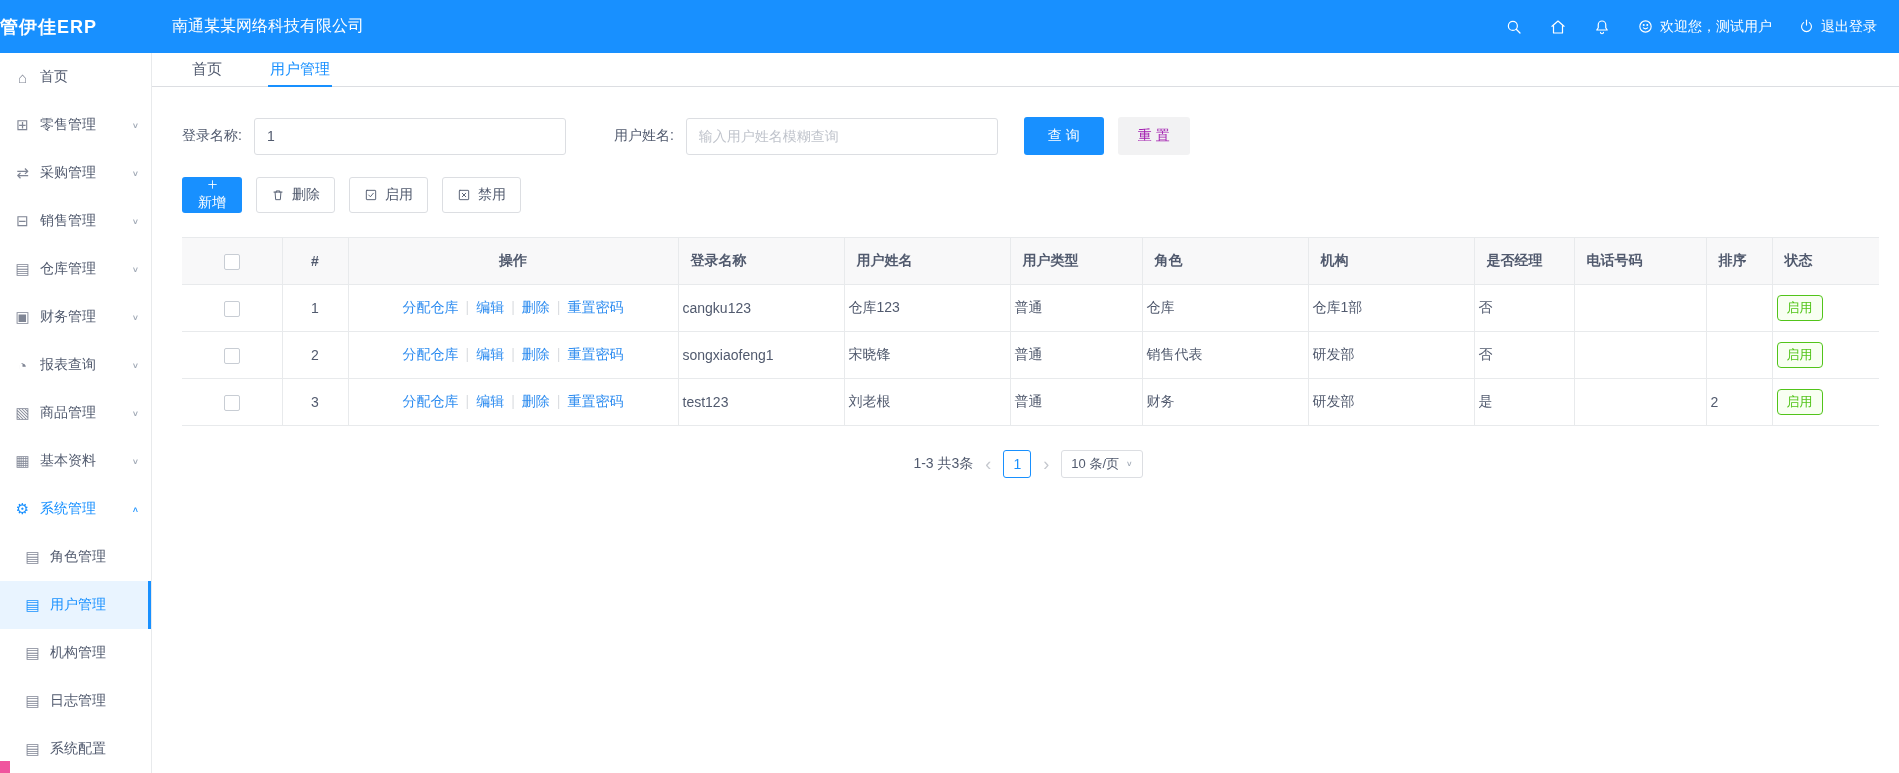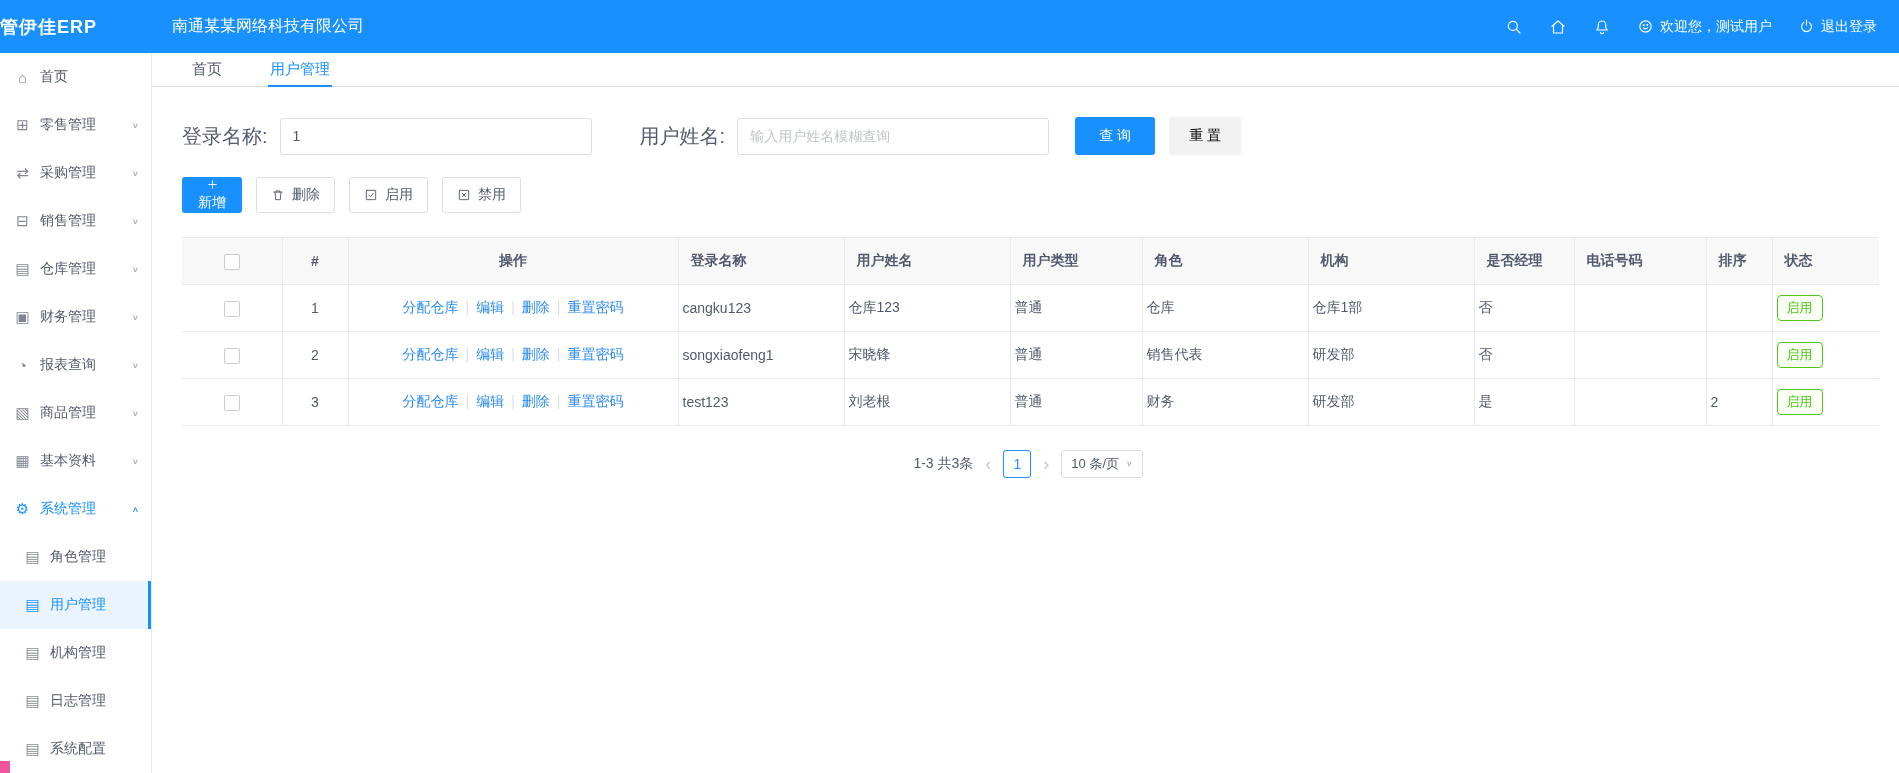--- a/index.html
+++ b/index.html
@@ -34,29 +34,29 @@
   .tabbar { height:34px; border-bottom:1px solid #dcdee2; display:flex; align-items:stretch;
     padding-left:38px; gap:44px; flex:none; }
   .tab { display:flex; align-items:center; font-size:15px; color:#515a6e; cursor:pointer;
     border-bottom:2px solid transparent; margin-bottom:-1px; padding:0 2px; }
   .tab.active { color:#1890ff; border-bottom-color:#1890ff; }
 
   
   .content { padding:30px 25px 0 30px; }
 
   .filter-row { display:flex; align-items:center; margin-bottom:22px; }
-  .filter-row label { font-size:20px; margin-right:12px; white-space:nowrap; }
+  .filter-row label { font-size:14px; margin-right:12px; white-space:nowrap; }
   .filter-row input { width:312px; height:37px; border:1px solid #dcdee2; border-radius:3px;
     padding:0 12px; font-size:14px; color:#515a6e; outline:none; font-family:inherit; }
   .filter-row input::placeholder { color:#c0c4cc; }
   .lbl2 { margin-left:48px; }
   .btn { height:38px; border:none; border-radius:3px; font-size:14px; cursor:pointer;
     font-family:inherit; display:inline-flex; align-items:center; justify-content:center; }
   .btn-search { width:80px; background:#1890ff; color:#fff; margin-left:26px; }
-  .btn-reset { width:72px; background:#f2f2f3; color:#000000; margin-left:14px; }
+  .btn-reset { width:72px; background:#f2f2f3; color:#a21caf; margin-left:14px; }
 
   .toolbar { display:flex; gap:14px; margin-bottom:24px; }
   .btn-add { height:36px; padding:0 16px; background:#1890ff; color:#fff; gap:3px;flex-direction:column; }
   .btn-plain { height:36px; padding:0 14px; background:#fff; color:#515a6e;
     border:1px solid #dcdee2; gap:7px; }
   .btn-plain svg, .btn-add svg { flex:none; }
 
   
   table { width:100%; border-collapse:collapse; table-layout:fixed; font-size:14px; }
   thead th { background:#f8f8f9; font-weight:bold; height:47px; color:#515a6e;

